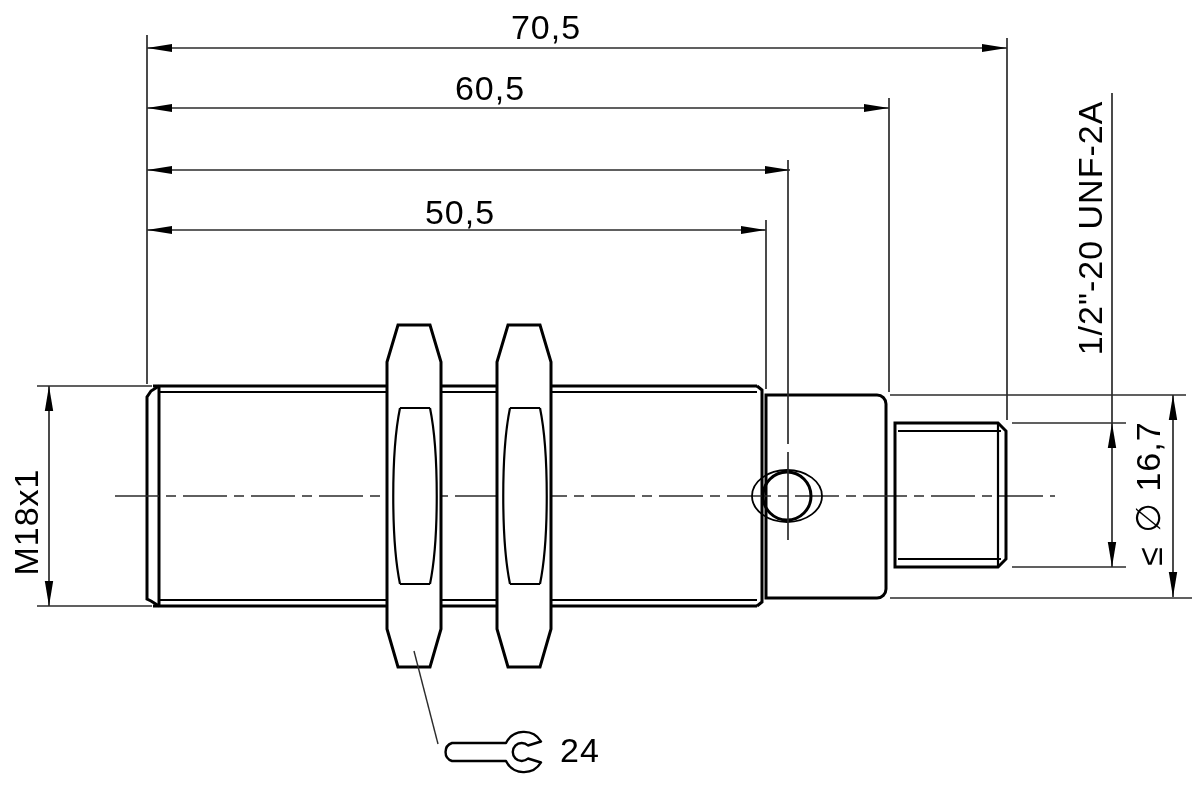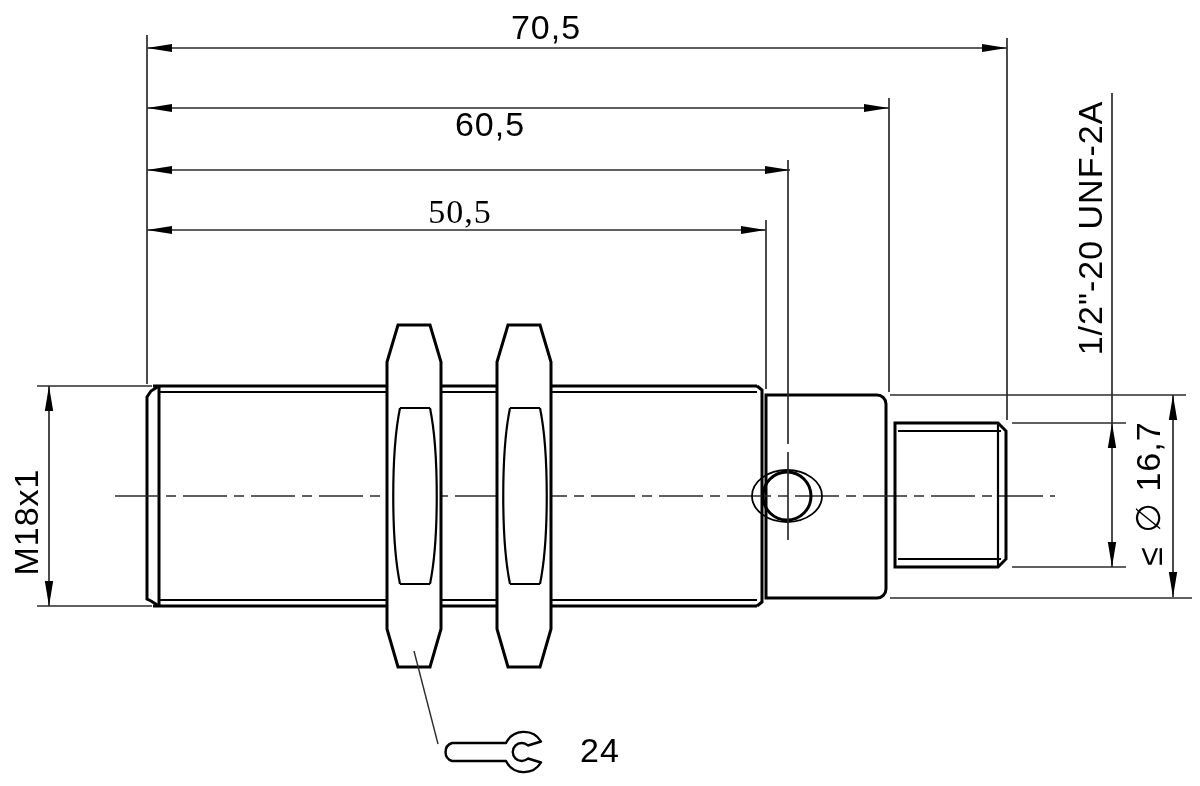--- a/index.html
+++ b/index.html
@@ -129,22 +129,22 @@
       <polygon class="arrow" points="1173,597 1168.8,572 1177.2,572"></polygon>
     </g>
 
     <g>
       <line x1="414" y1="651" x2="438" y2="744" stroke="#2b2b2b" stroke-width="1.4"></line>
       <path d="M452,743 H506 A20,20 0 0 1 541,741.5 L528,745.5 A9,9 0 1 0 528,758.5 L541,762.5 A20,20 0 0 1 506,761 H452 A9.5,9.5 0 0 1 452,743 Z" fill="#ffffff" stroke="#000" stroke-width="2.4" stroke-linejoin="round"></path>
     </g>
   </svg>
 
   <div class="lbl" style="left:546px; top:27px;">70,5</div>
-  <div class="lbl" style="left:490px; top:88px;margin-top:36px;">60,5</div>
-  <div class="lbl" style="left:460px; top:212px;font-family:Liberation Serif, serif;">50,5</div>
+  <div class="lbl" style="left:490px; top:88px;">60,5</div>
+  <div class="lbl" style="left:460px; top:212px;">50,5</div>
 
   <div class="lbl rot" style="left:26px;  top:522px;">M18x1</div>
   <div class="lbl rot" style="left:1090px;top:228px;">1/2"-20 UNF-2A</div>
   <div class="lbl rot" style="left:1148px;top:477px;">∅ 16,7</div>
   <div class="lbl rot" style="left:1150px;top:556px;">≤</div>
 
-  <div class="lbl" style="left:580px; top:750px; transform:translate(0,-50%);text-align:center;">24</div>
+  <div class="lbl" style="left:560px; top:750px; transform:translate(0,-50%);text-align:center;">24</div>
 </div>
 
 </body></html>

